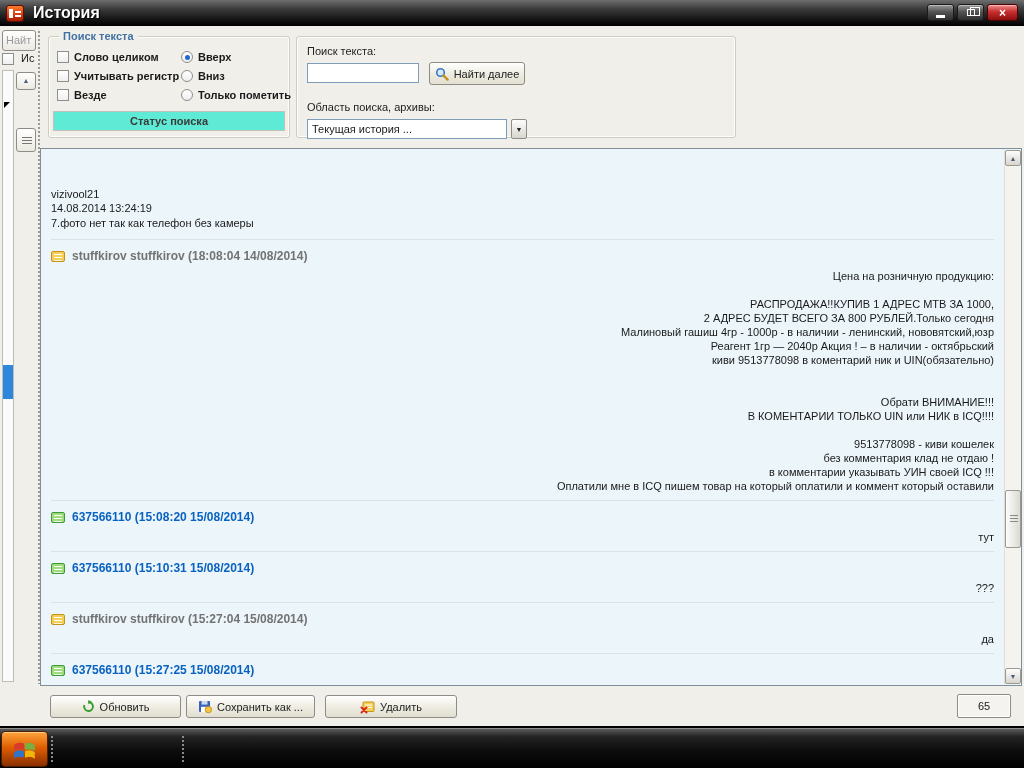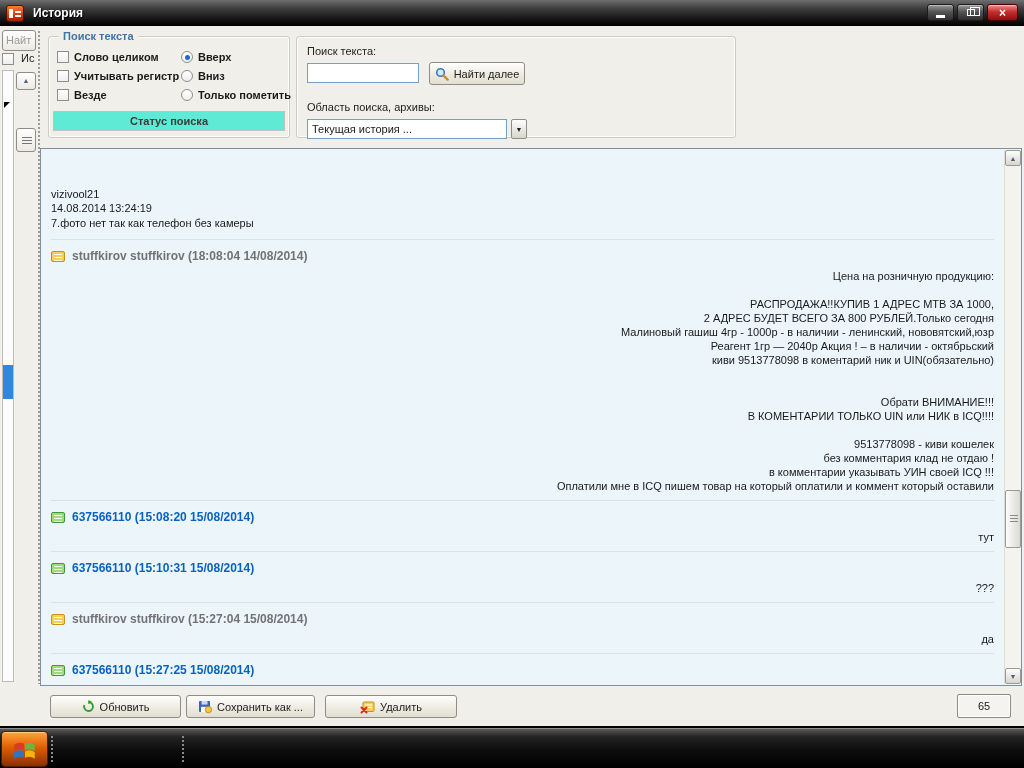--- a/index.html
+++ b/index.html
@@ -8,21 +8,21 @@
 
   
   #window { position:absolute; left:0; top:0; width:1024px; height:726px; background:#f0efe9; }
 
   .titlebar { position:absolute; left:0; top:0; width:1024px; height:26px;
     background:linear-gradient(#6e6e6e,#3a3a3a 35%,#141414 75%,#000); display:flex; align-items:center; }
   .title-icon { width:18px; height:17px; margin:0 9px 0 6px; background:linear-gradient(#ff7a2e,#d43a10 60%,#a32000);
     border:1px solid #5a1000; border-radius:3px; position:relative; }
   .title-icon::before { content:""; position:absolute; left:2px; top:3px; width:4px; height:9px; background:#fff; }
   .title-icon::after  { content:""; position:absolute; left:8px; top:5px; width:6px; height:2px; background:#fff; box-shadow:0 4px 0 #fff; }
-  .title-text { color:#fff; font-weight:bold; font-size:12px; text-shadow:1px 1px 1px #000; }
+  .title-text { color:#fff; font-weight:bold; font-size:16px; text-shadow:1px 1px 1px #000; }
   .winbtns { position:absolute; right:6px; top:4px; display:flex; gap:3px; }
   .wbtn { width:27px; height:17px; border:1px solid #1a1a1a; border-radius:3px;
     background:linear-gradient(#9a9a9a,#555 45%,#2d2d2d); box-shadow:inset 0 1px 0 #bbb;
     color:#fff; display:flex; align-items:center; justify-content:center; }
   .wbtn.close { width:31px; background:linear-gradient(#f08f8f,#c62f2f 45%,#8c0f0f); box-shadow:inset 0 1px 0 #f7b9b9; border-color:#4d0000; }
   .glyph-min { width:9px; height:3px; background:#fff; margin-top:7px; }
   .glyph-rest { width:8px; height:7px; border:1px solid #fff; position:relative; background:transparent; }
   .glyph-rest::before { content:""; position:absolute; left:2px; top:-3px; width:8px; height:7px; border:1px solid #fff; }
   .glyph-x { font-size:12px; font-weight:bold; line-height:1; }
 

